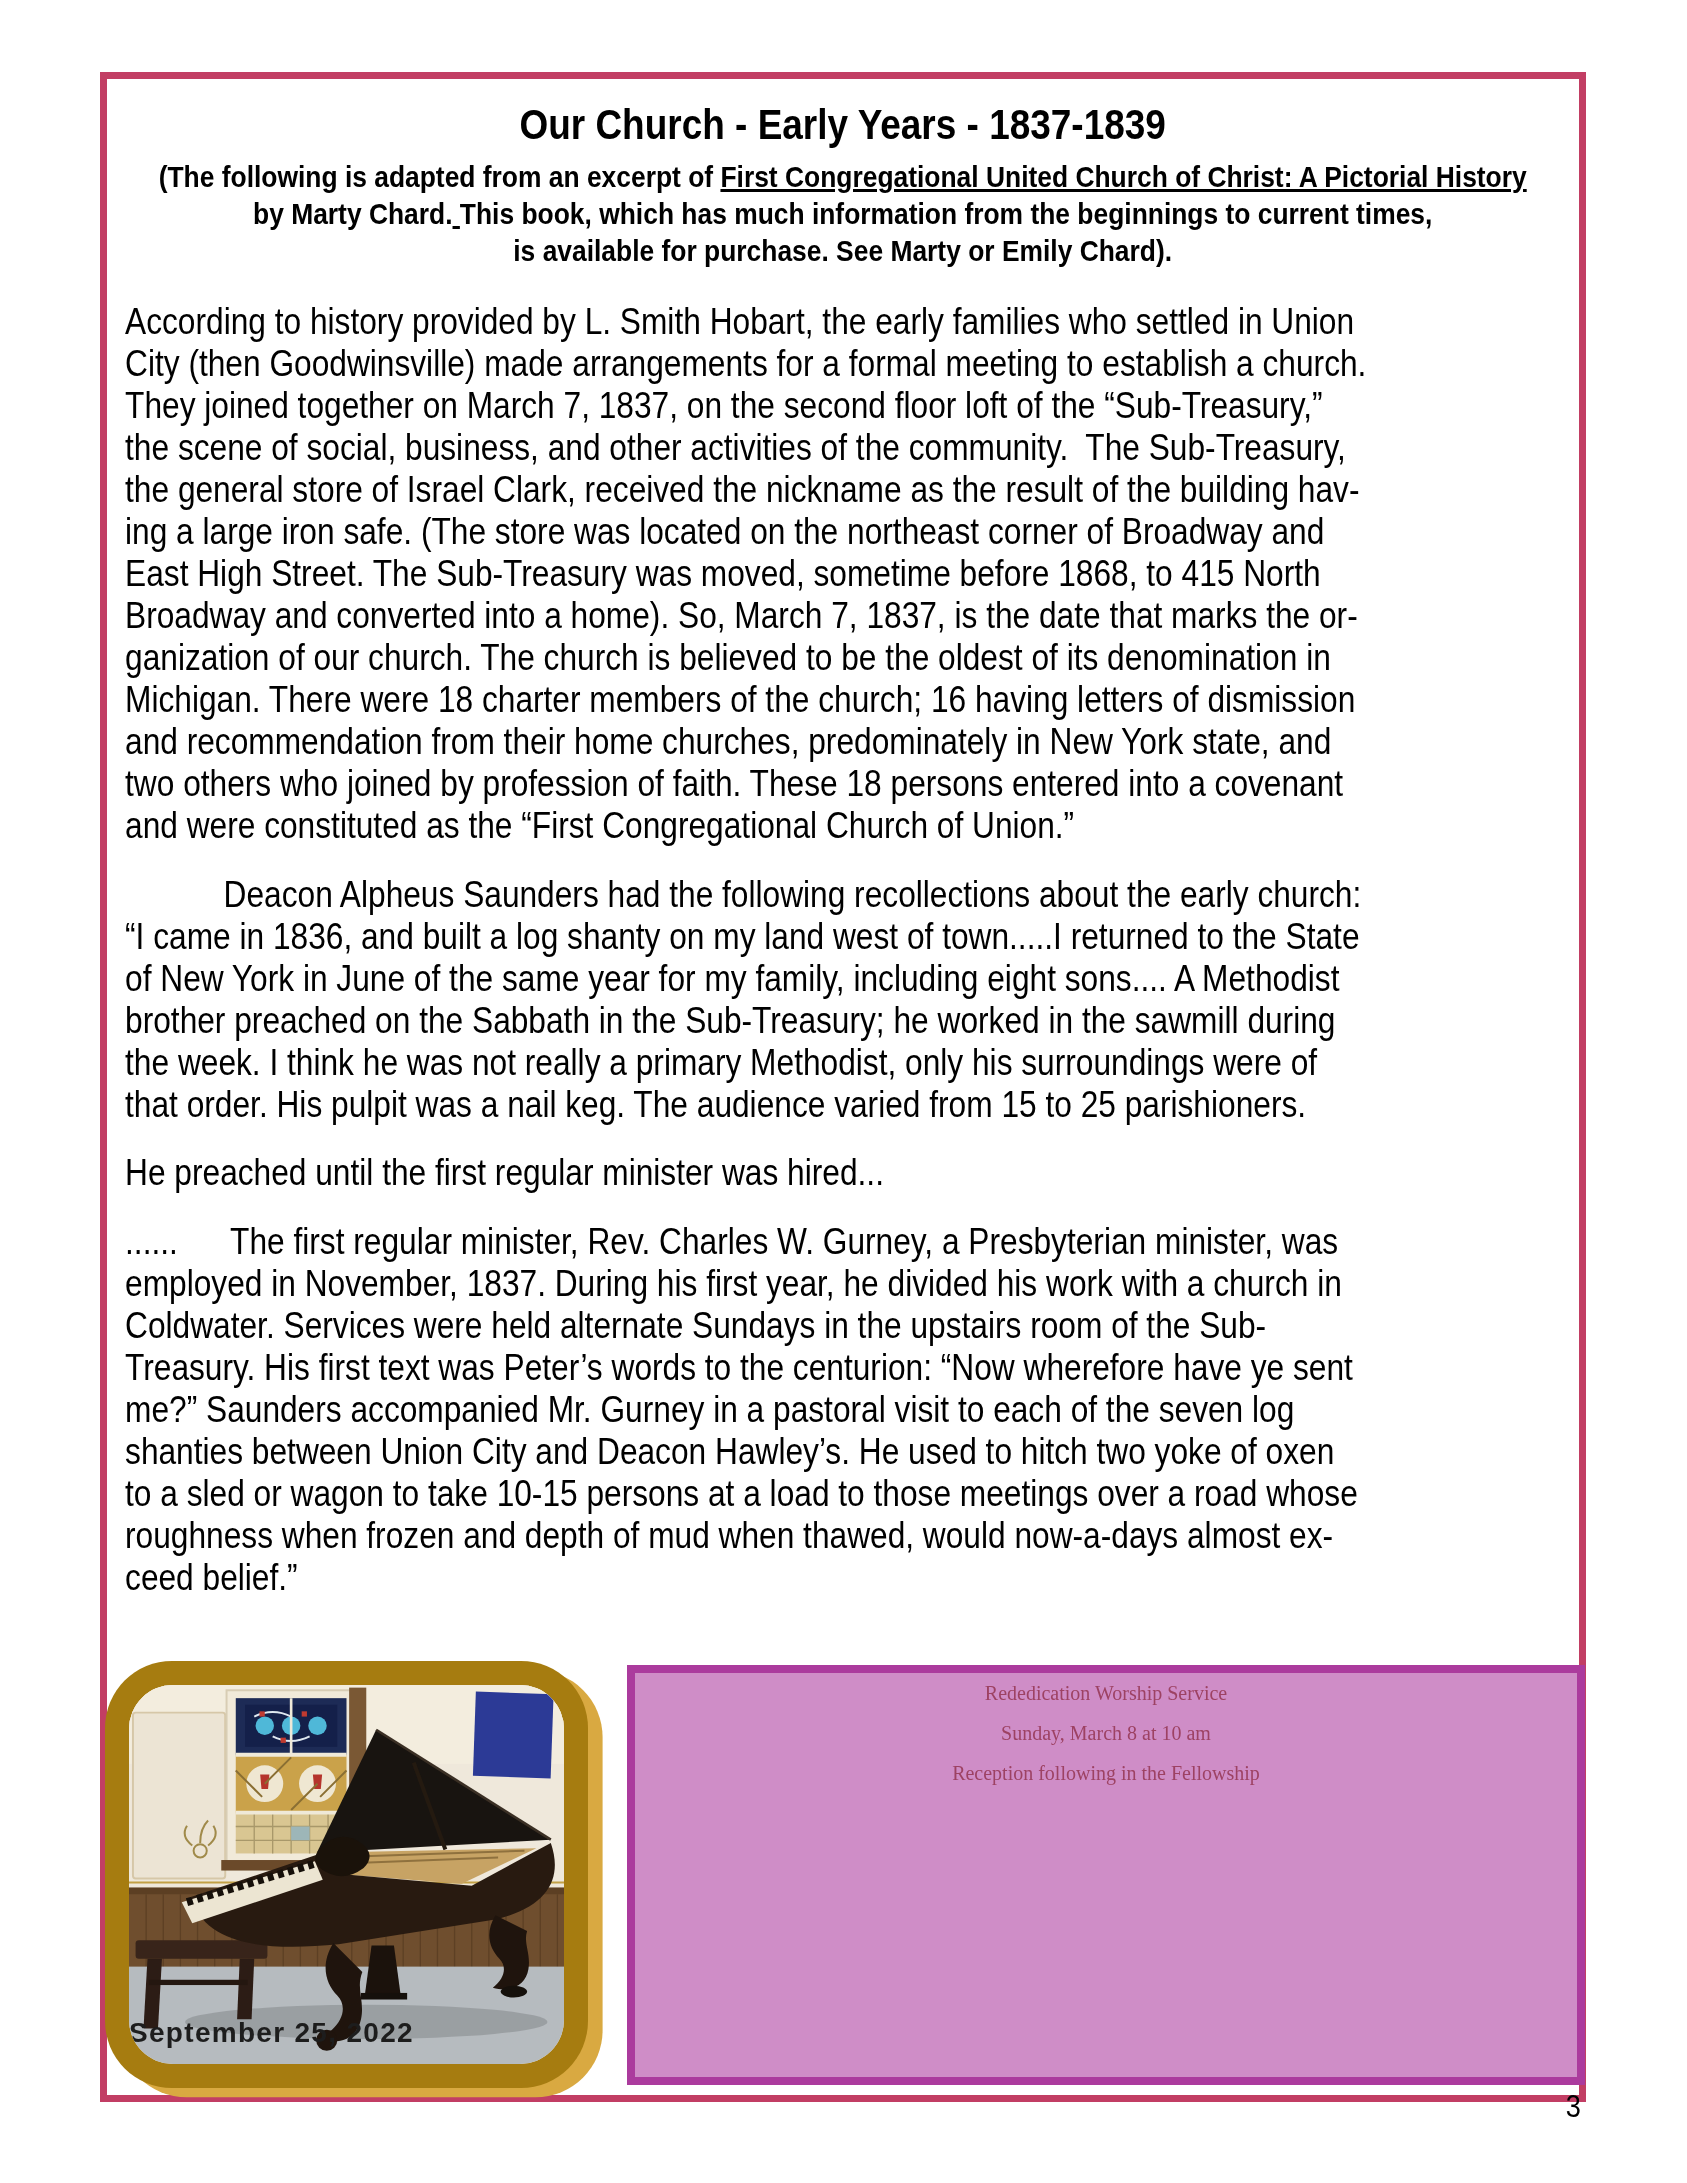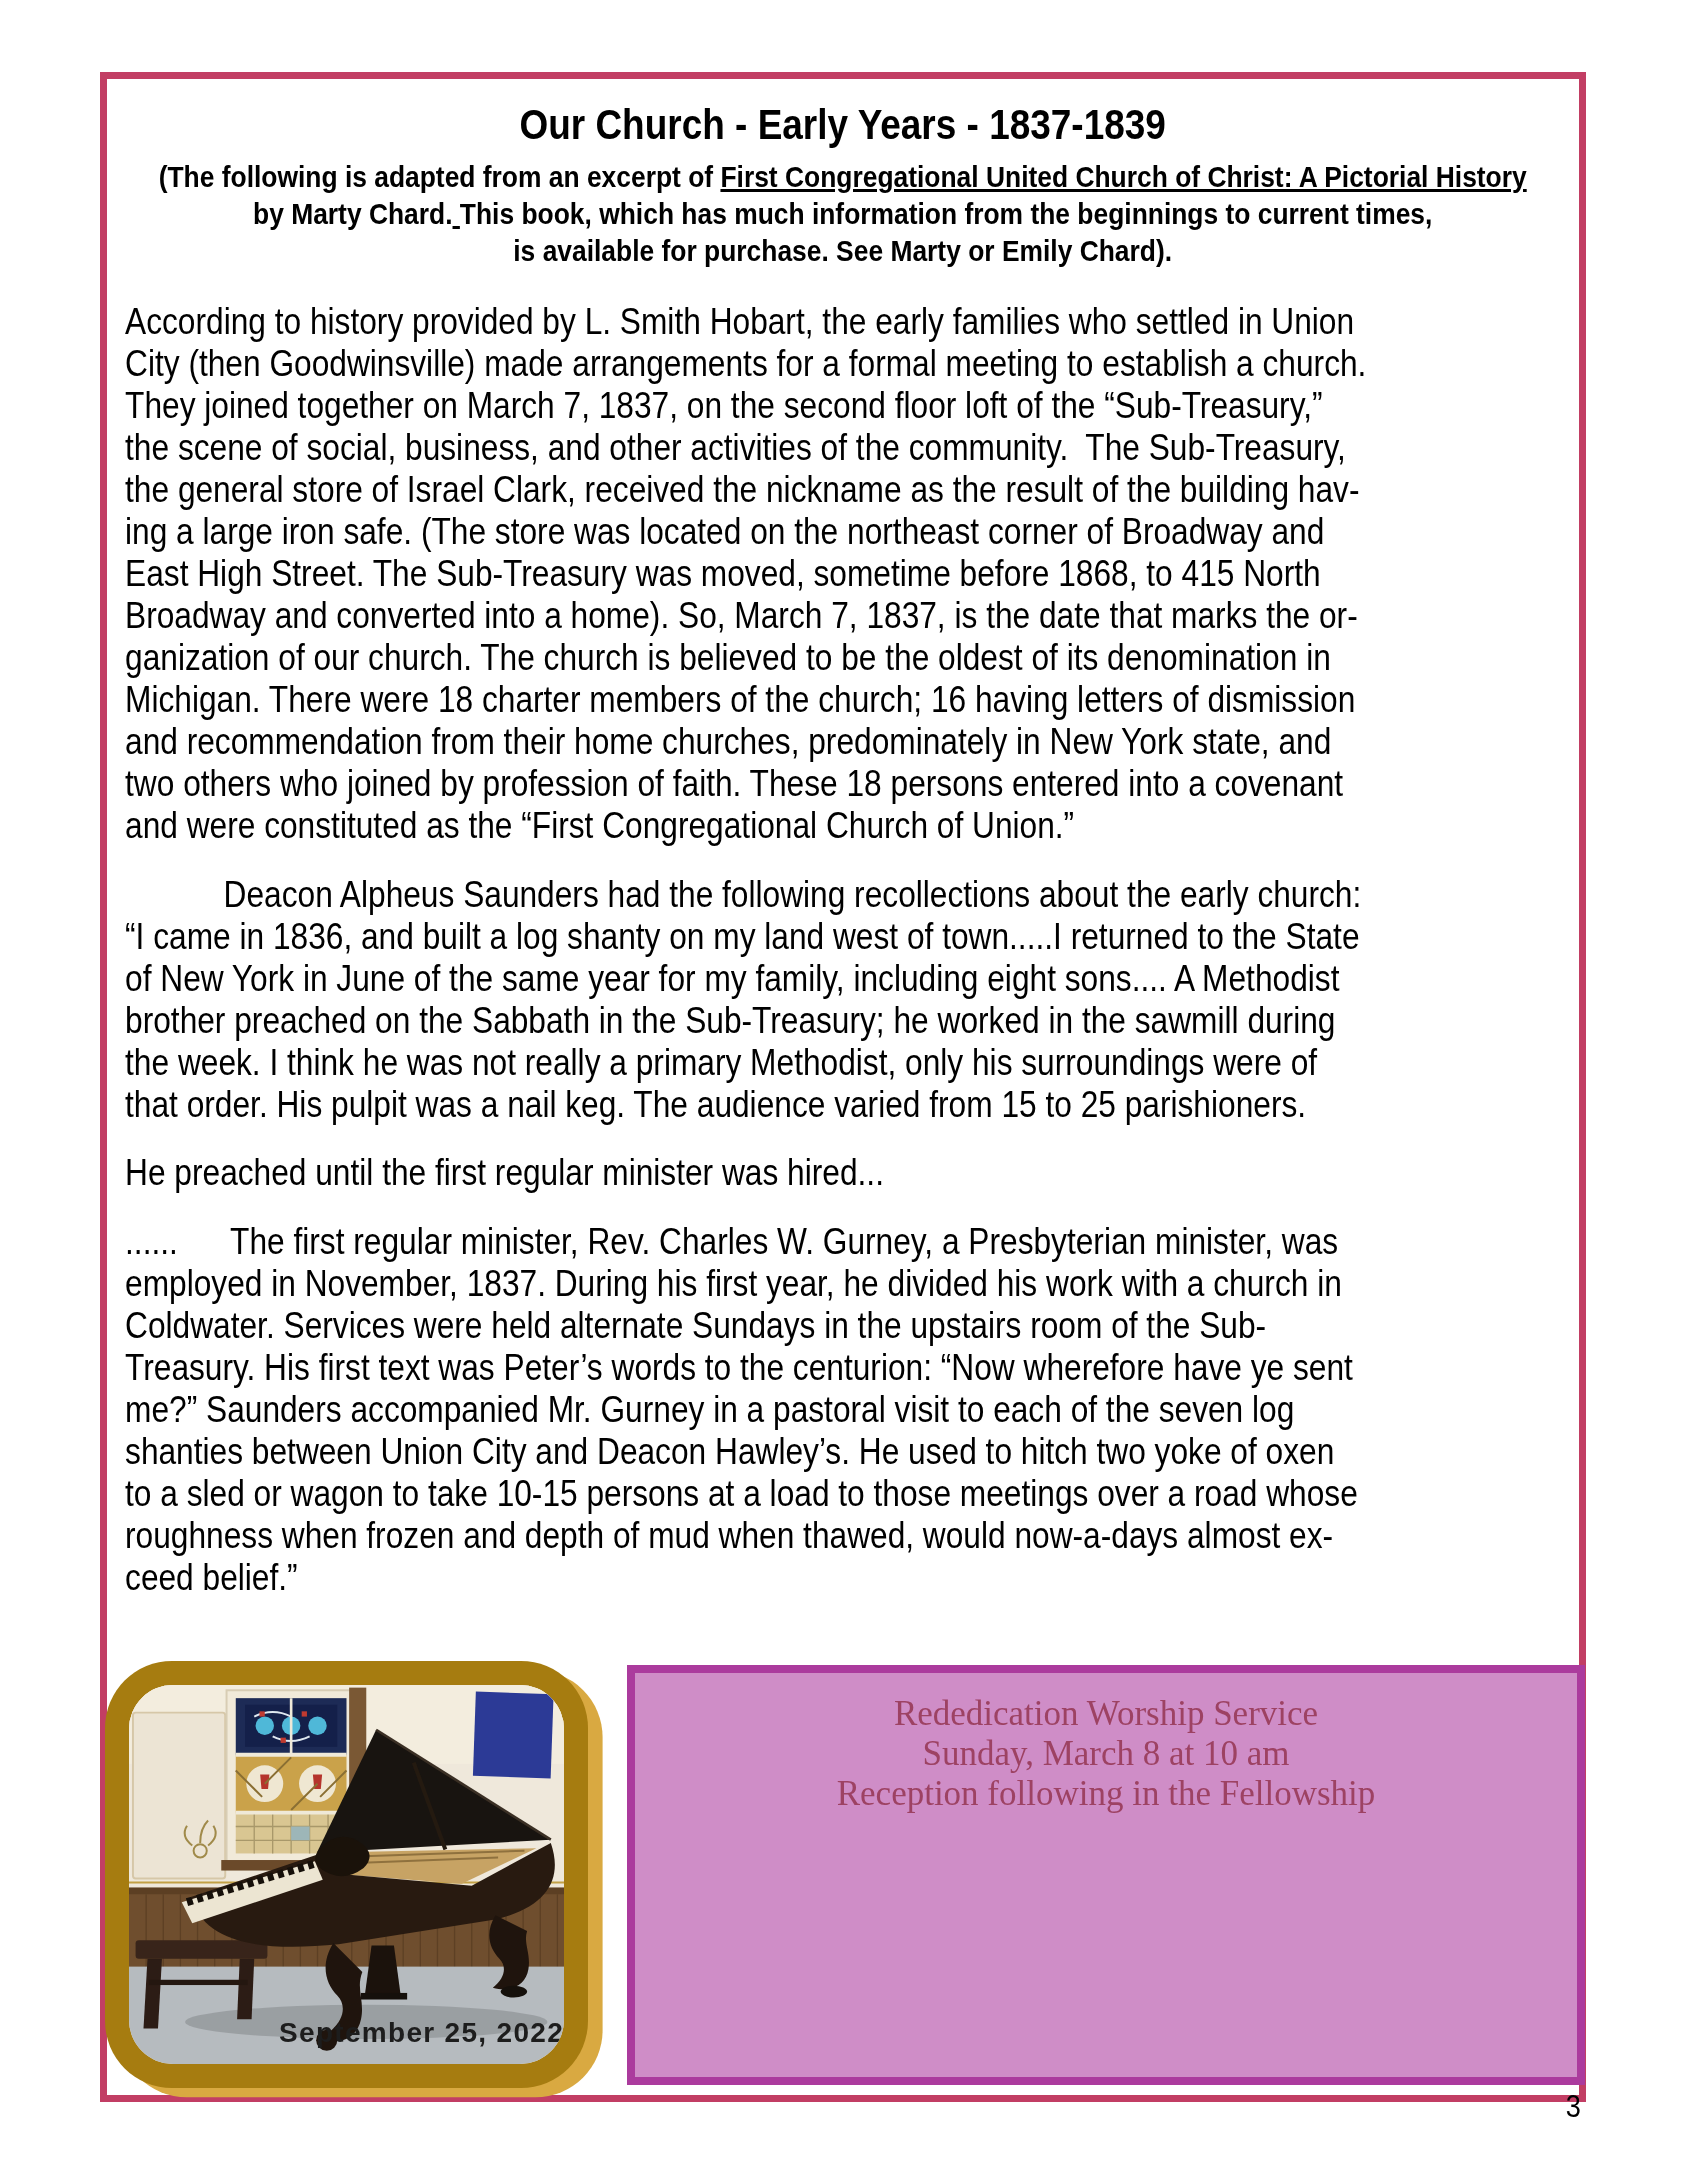--- a/index.html
+++ b/index.html
@@ -49,38 +49,38 @@
     position:absolute;left:105px;top:1661px;width:483px;height:427px;
     background:var(--photo-frame);border-radius:67px;
     box-shadow:14.6px 9.3px 0 var(--photo-frame-shadow);
   }
   .photo{
     position:absolute;left:24px;top:24px;right:24px;bottom:24px;
     border-radius:44px;overflow:hidden;background:#efe8db;
   }
   .photo svg{display:block;width:100%;height:100%}
   .photo-caption{
-    position:absolute;left:0;right:0;bottom:14.6px;text-align:right;
+    position:absolute;left:0;right:0;bottom:14.6px;text-align:left;
     font-size:28px;font-weight:bold;letter-spacing:1.3px;color:#1d1d1d;
   }
 
   
   .announcement-box{
     position:absolute;left:627px;top:1665px;width:958px;height:420px;
     border:8px solid var(--announcement-border);
     background:var(--announcement-bg);
     font-family:"Liberation Serif","DejaVu Serif",serif;
     text-align:center;overflow:hidden;
   }
   .ann-intro{
     margin-top:10.6px;font-size:33px;line-height:41px;font-weight:bold;
     color:var(--announcement-intro-text);white-space:pre-line;
   }
   .ann-service{
-    margin-top:21px;font-size:35px;line-height:40px;
+    margin-top:0;font-size:20px;line-height:40px;
     color:var(--announcement-service-text);white-space:pre-line;
   }
   .ann-concert{
     margin-top:12px;font-size:31px;line-height:40px;
     color:var(--announcement-concert-text);white-space:pre-line;
   }
 
   .page-number{
     position:absolute;top:2089px;right:106px;
     font-size:32px;line-height:34px;transform:scaleX(0.85);transform-origin:100% 0;

